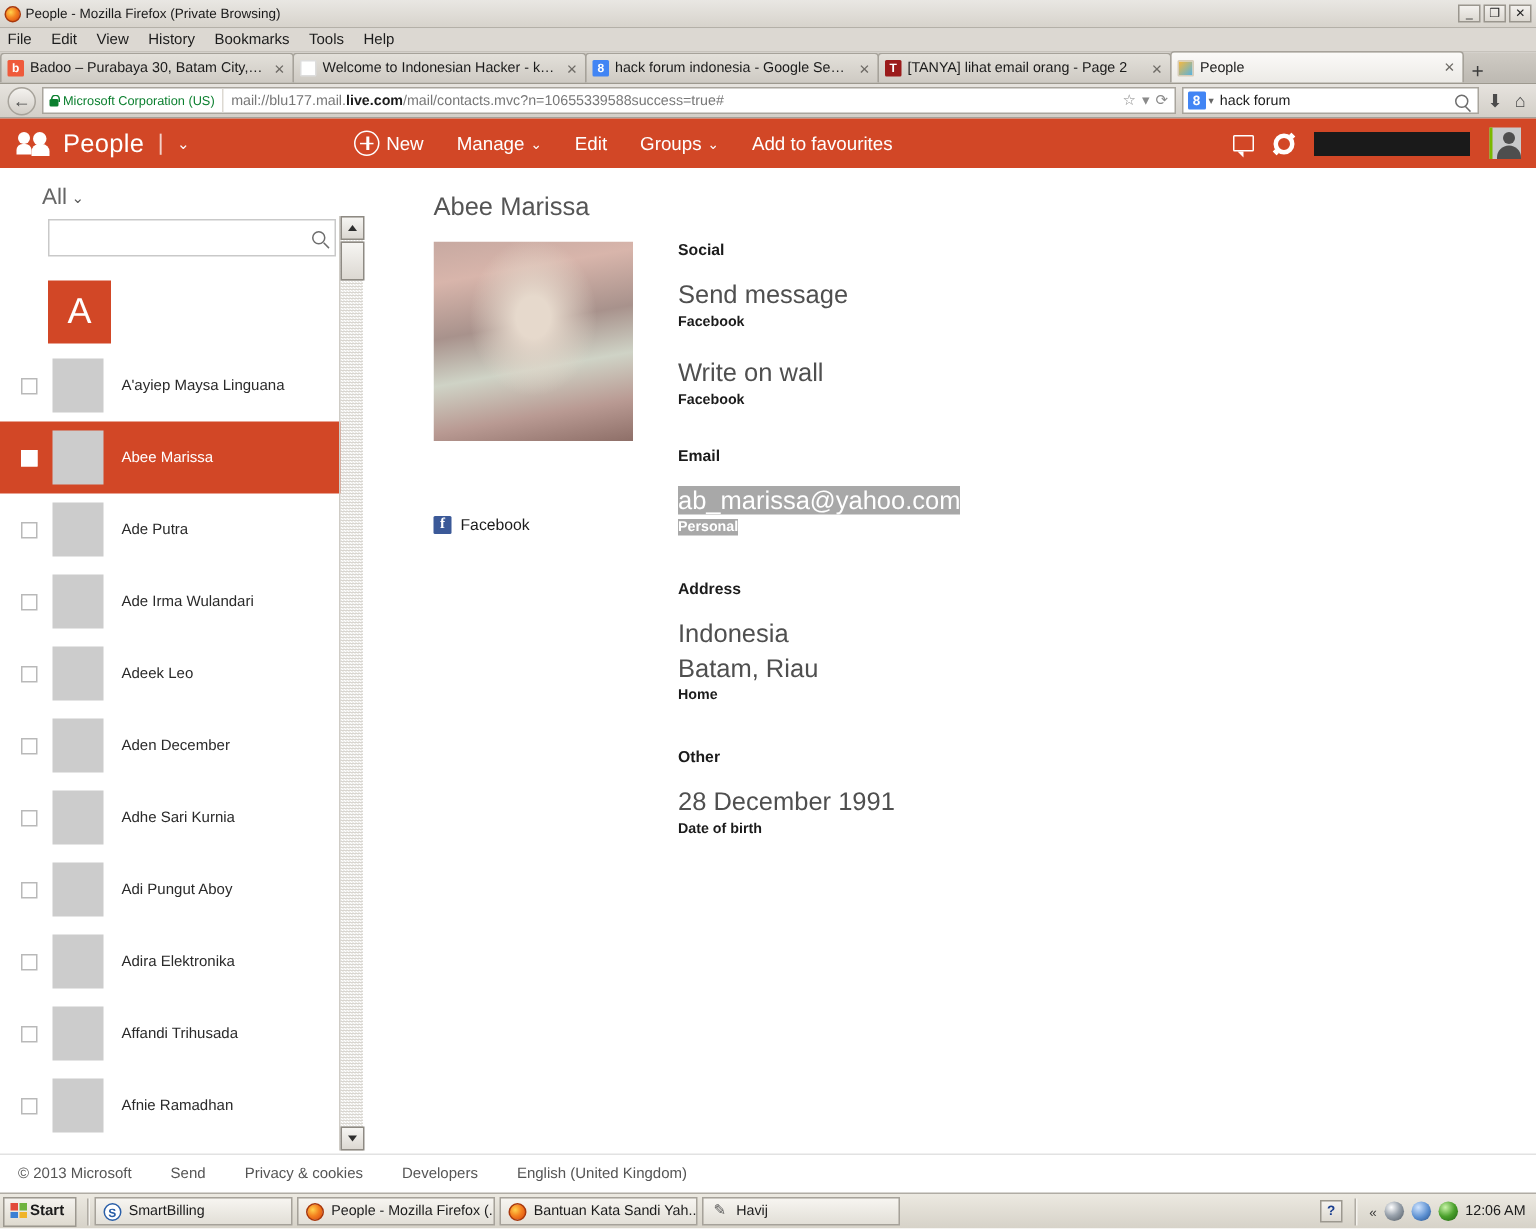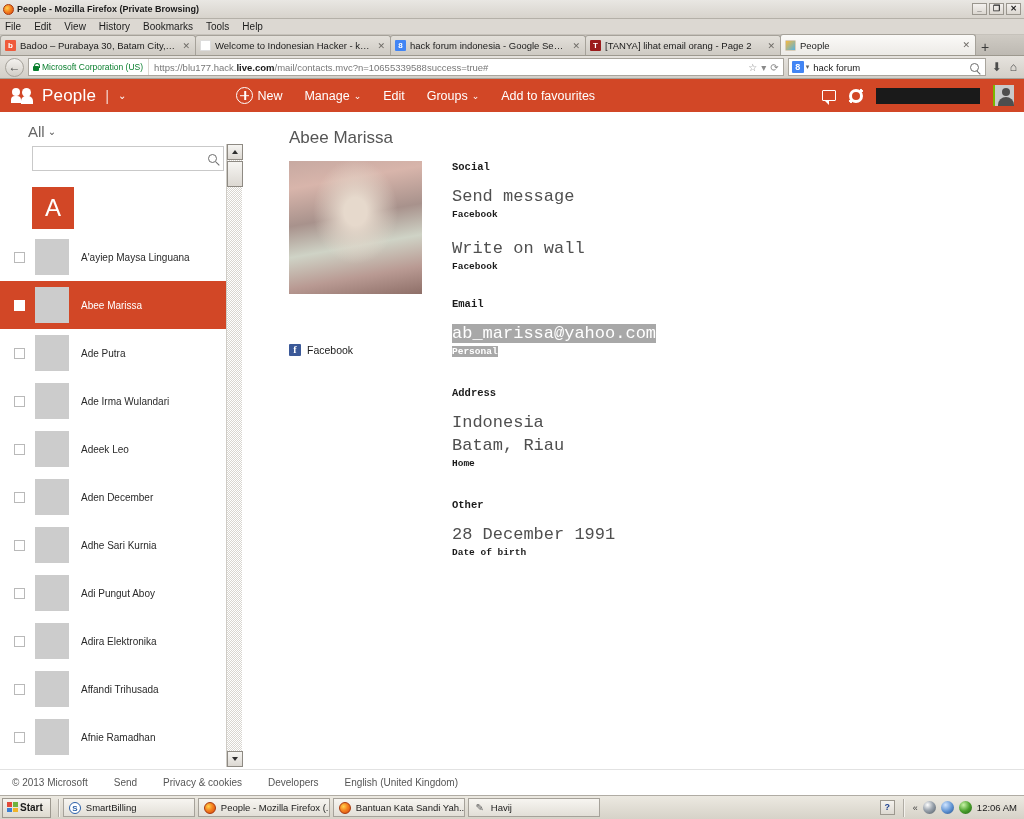--- a/index.html
+++ b/index.html
@@ -10,21 +10,21 @@
     font-family: "Liberation Sans", sans-serif;
     background: #ffffff;
   }
   #screen { position: relative; width: 1024px; height: 819px; background:#fff; }
 
   
   .titlebar {
     height: 15px; background: linear-gradient(#e9e7e3,#d7d3cc);
     border-bottom: 1px solid #b4b0a8;
     display: flex; align-items: center; padding: 9px 2px;
-    font-size: 9px; color: #1a1a1a; font-weight: bold;
+    font-size: 9px; color: #1a1a1a;
   }
   .titlebar .ff-ico {
     width: 11px; height: 11px; margin: 0 3px 0 1px; flex: 0 0 auto;
     border-radius: 50%;
     background: radial-gradient(circle at 35% 35%, #ffd24d 0%, #f58220 45%, #d4420f 100%);
     border: 1px solid #a8380c;
   }
   .titlebar .ttl { white-space: nowrap; overflow: hidden; }
   .winbtns { margin-left: auto; display: flex; gap: 2px; padding-right: 1px; }
   .winbtn {
@@ -183,21 +183,21 @@
 
   
   .detail { flex: 1 1 auto; padding: 16px 0 0 47px; position: relative;}
   .dname { font-size: 17px; font-weight: 300; color: #555; margin-bottom: 13px;}
   .dcols { display: flex; }
   .dleft { width: 135px; flex: 0 0 163px;}
   .bigphoto { width: 133px; height: 133px; overflow: hidden; background:#d8c7bd;}
   .fblink { display:flex; align-items:center; gap:6px; margin-top: 50px; font-size: 10.5px; color:#1b1b1b;}
   .fbicon { width: 12px; height: 12px; background: #3b5998; color:#fff; font-weight:bold;
     font-size: 10px; line-height: 12px; text-align:center; font-family: "Liberation Serif", serif; border-radius:1px;}
-  .dright { flex: 1 1 auto; padding-left: 0px; font-family: Liberation Mono, monospace;}
+  .dright { flex: 1 1 auto; padding-left: 0px;}
   .sechdr { font-size: 10.5px; font-weight: bold; color: #1b1b1b; margin-bottom: 12px;}
   .bigtxt { font-size: 17px; font-weight: 300; color: #4f4f4f; line-height: 23px; }
   .bigtxt.link { color: #4f4f4f; cursor: default; }
   .sublbl { font-size: 9.5px; color: #1b1b1b; font-weight: bold; margin-top: 1px; }
   .hl { background: #a8a8a8; color: #fff; }
   .grp { margin-bottom: 26px; }
 
   
   .pagefooter { position:absolute; left:0; right:0; bottom: 24px; height: 26px;
      border-top: 1px solid #e2e2e2; display:flex; align-items:center; gap:26px;
@@ -290,21 +290,21 @@
     <div class="newtab">+</div>
   </div>
 
   <div class="navbar">
     <div class="backbtn">←</div>
     <div class="urlbox">
       <span class="identity">
         <span class="lock"></span>
         <span>Microsoft Corporation (US)</span>
       </span>
-      <span class="urltext"><span>https://blu177.hack.</span><b>live.com</b><span>/mail/contacts.mvc?n=10655339588success=true#</span></span>
+      <span class="urltext"><span>mail://blu177.mail.</span><b>live.com</b><span>/mail/contacts.mvc?n=10655339588success=true#</span></span>
       <span class="urlicons">
         <span>☆</span>
         <span>▾</span>
         <span>⟳</span>
       </span>
     </div>
     <div class="searchbox">
       <span class="gicon">8</span>
       <span class="caret">▾</span>
       <span class="sv">hack forum</span>

